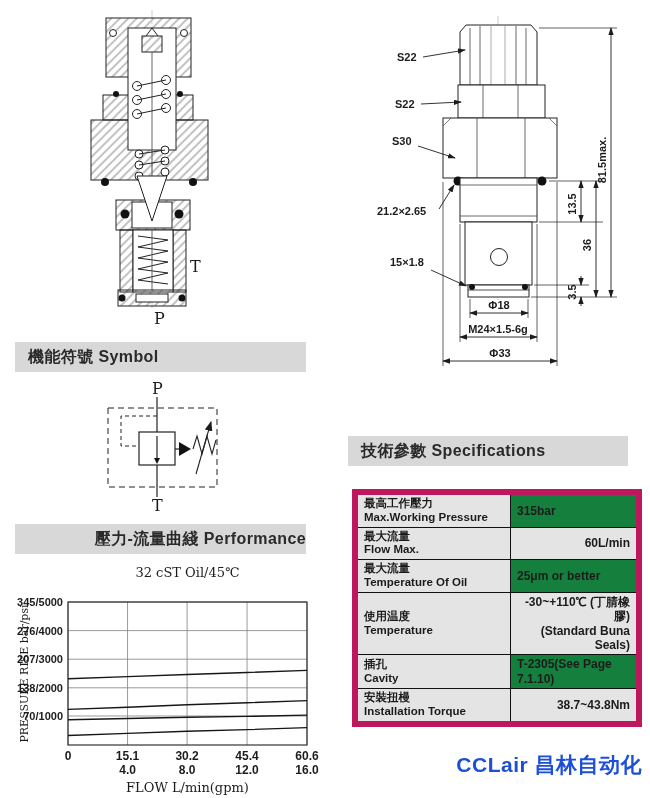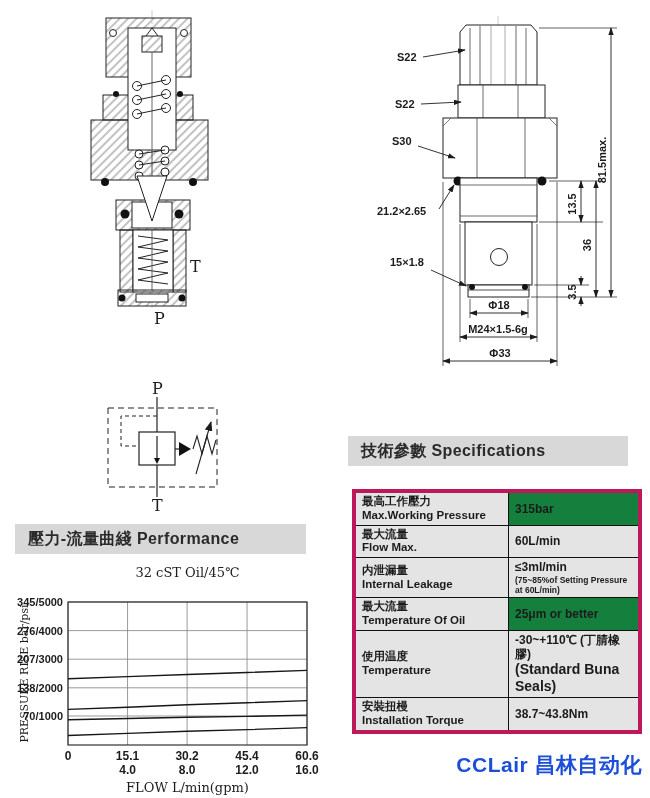--- a/index.html
+++ b/index.html
@@ -3,36 +3,36 @@
 <meta charset="utf-8">
 <style>
   html,body{margin:0;padding:0;background:#fff;}
   .page{position:relative;width:650px;height:798px;background:#ffffff;
         font-family:"Liberation Sans",sans-serif;overflow:hidden;}
 
   .bar{position:absolute;background:#d8d8d8;height:30px;line-height:30px;
        padding-left:13px;font-size:16px;font-weight:bold;color:#2a2a2a;
        box-sizing:border-box;letter-spacing:.4px;}
   #bar-symbol{left:15px;top:342px;width:291px;}
-  #bar-performance{left:15px;top:524px;width:291px;}
+  #bar-performance{left:15px;top:524px;width:291px;text-align:right;}
   #bar-specs{left:348px;top:436px;width:280px;}
 
   svg text{fill:#1c1c1c;}
   .dimtxt{font:bold 11px "Liberation Sans",sans-serif;}
   .porttxt{font:16px "DejaVu Serif",serif;}
 
   
   .specs{position:absolute;left:352px;top:489px;width:290px;border-collapse:collapse;
          table-layout:fixed;}
   .specs td{border:1px solid #111;padding:2px 6px;vertical-align:middle;
             font-size:11.5px;font-weight:bold;color:#1b1b1b;line-height:1.2;height:27px;}
-  .specs{border:4px solid #be185d;padding-left:44px;}
+  .specs{border:6px solid #be185d;padding-left:44px;}
   .specs td.key{width:140px;background:#e4e4e4;}
   .specs td.val{background:#15803d;font-size:12px;}
-  .specs tr.shaded td.val{background:#e4e4e4;}
+  .specs tr.shaded td.val{background:#e4e4e4;text-align:right;}
   .specs .zh,.specs .en,.specs .value,.specs .value2{display:block;}
   .specs .value2:empty{display:none;}
   .specs tr:nth-child(3) .value2{font-size:8.5px;}
   .specs tr:nth-child(5) .value2{font-size:14px;}
 
   .logo{position:absolute;top:751px;right:8px;font-size:21px;font-weight:bold;
         color:#1d4ed8;letter-spacing:.5px;}
 
   
   .grid{stroke:#808080;stroke-width:.8;}
@@ -190,20 +190,21 @@
     <text class="dimtxt" x="231" y="204" text-anchor="middle" transform="rotate(-90 231 204)">13.5</text>
     <line x1="251" y1="181" x2="251" y2="297" stroke="#1c1c1c" stroke-width="0.9" marker-start="url(#arrB)" marker-end="url(#arrB)"></line>
     <text class="dimtxt" x="246" y="245" text-anchor="middle" transform="rotate(-90 246 245)">36</text>
     <line x1="236" y1="276" x2="236" y2="285" stroke="#1c1c1c" stroke-width="0.9" marker-end="url(#arrB)"></line>
     <line x1="236" y1="306" x2="236" y2="297" stroke="#1c1c1c" stroke-width="0.9" marker-end="url(#arrB)"></line>
     <text class="dimtxt" x="231" y="292" text-anchor="middle" transform="rotate(-90 231 292)">3.5</text>
     <line x1="266" y1="28" x2="266" y2="297" stroke="#1c1c1c" stroke-width="0.9" marker-start="url(#arrB)" marker-end="url(#arrB)"></line>
     <text class="dimtxt" x="261" y="160" text-anchor="middle" transform="rotate(-90 261 160)">81.5max.</text>
   </svg>
 
+  <div class="bar" id="bar-symbol">機能符號 Symbol</div>
 
   <svg style="position:absolute;left:85px;top:380px;" width="150" height="137" viewBox="0 0 150 137">
     <defs>
       <marker id="arrC" markerWidth="9" markerHeight="7" refX="8" refY="3.5" orient="auto">
         <path d="M0,0 L9,3.5 L0,7 z" fill="#1c1c1c"></path>
       </marker>
     </defs>
     <text class="porttxt" x="67" y="14">P</text>
     <line x1="72" y1="17" x2="72" y2="117" stroke="#222" stroke-width="1.2"></line>
     <text class="porttxt" x="67" y="131">T</text>
@@ -270,49 +271,48 @@
       </tr>
       <tr class="shaded">
         <td class="key">
             <span class="zh">最大流量</span>
             <span class="en">Flow Max.</span>
           </td>
         <td class="val">
             <span class="value">60L/min</span>
           </td>
       </tr>
-      <tr class="shaded">
-        <td class="key">
-            <span class="zh">内泄漏量</span>
-            <span class="en">Internal Leakage</span>
-          </td>
-        <td class="val">
-            <span class="value">≤3ml/min</span>
-            <span class="value2">(75~85%of Setting Pressure at 60L/min)</span>
-          </td>
-      </tr>
       <tr>
         <td class="key">
             <span class="zh">最大流量</span>
             <span class="en">Temperature Of Oil</span>
           </td>
         <td class="val">
             <span class="value">25μm or better</span>
           </td>
       </tr>
       <tr class="shaded">
         <td class="key">
             <span class="zh">使用温度</span>
             <span class="en">Temperature</span>
           </td>
         <td class="val">
             <span class="value">-30~+110℃ (丁腈橡膠)</span>
             <span class="value2">(Standard Buna Seals)</span>
           </td>
       </tr>
+      <tr>
+        <td class="key">
+            <span class="zh">插孔</span>
+            <span class="en">Cavity</span>
+          </td>
+        <td class="val">
+            <span class="value">T-2305(See Page 7.1.10)</span>
+          </td>
+      </tr>
       <tr class="shaded">
         <td class="key">
             <span class="zh">安裝扭槾</span>
             <span class="en">Installation Torque</span>
           </td>
         <td class="val">
             <span class="value">38.7~43.8Nm</span>
           </td>
       </tr>
     </tbody>

